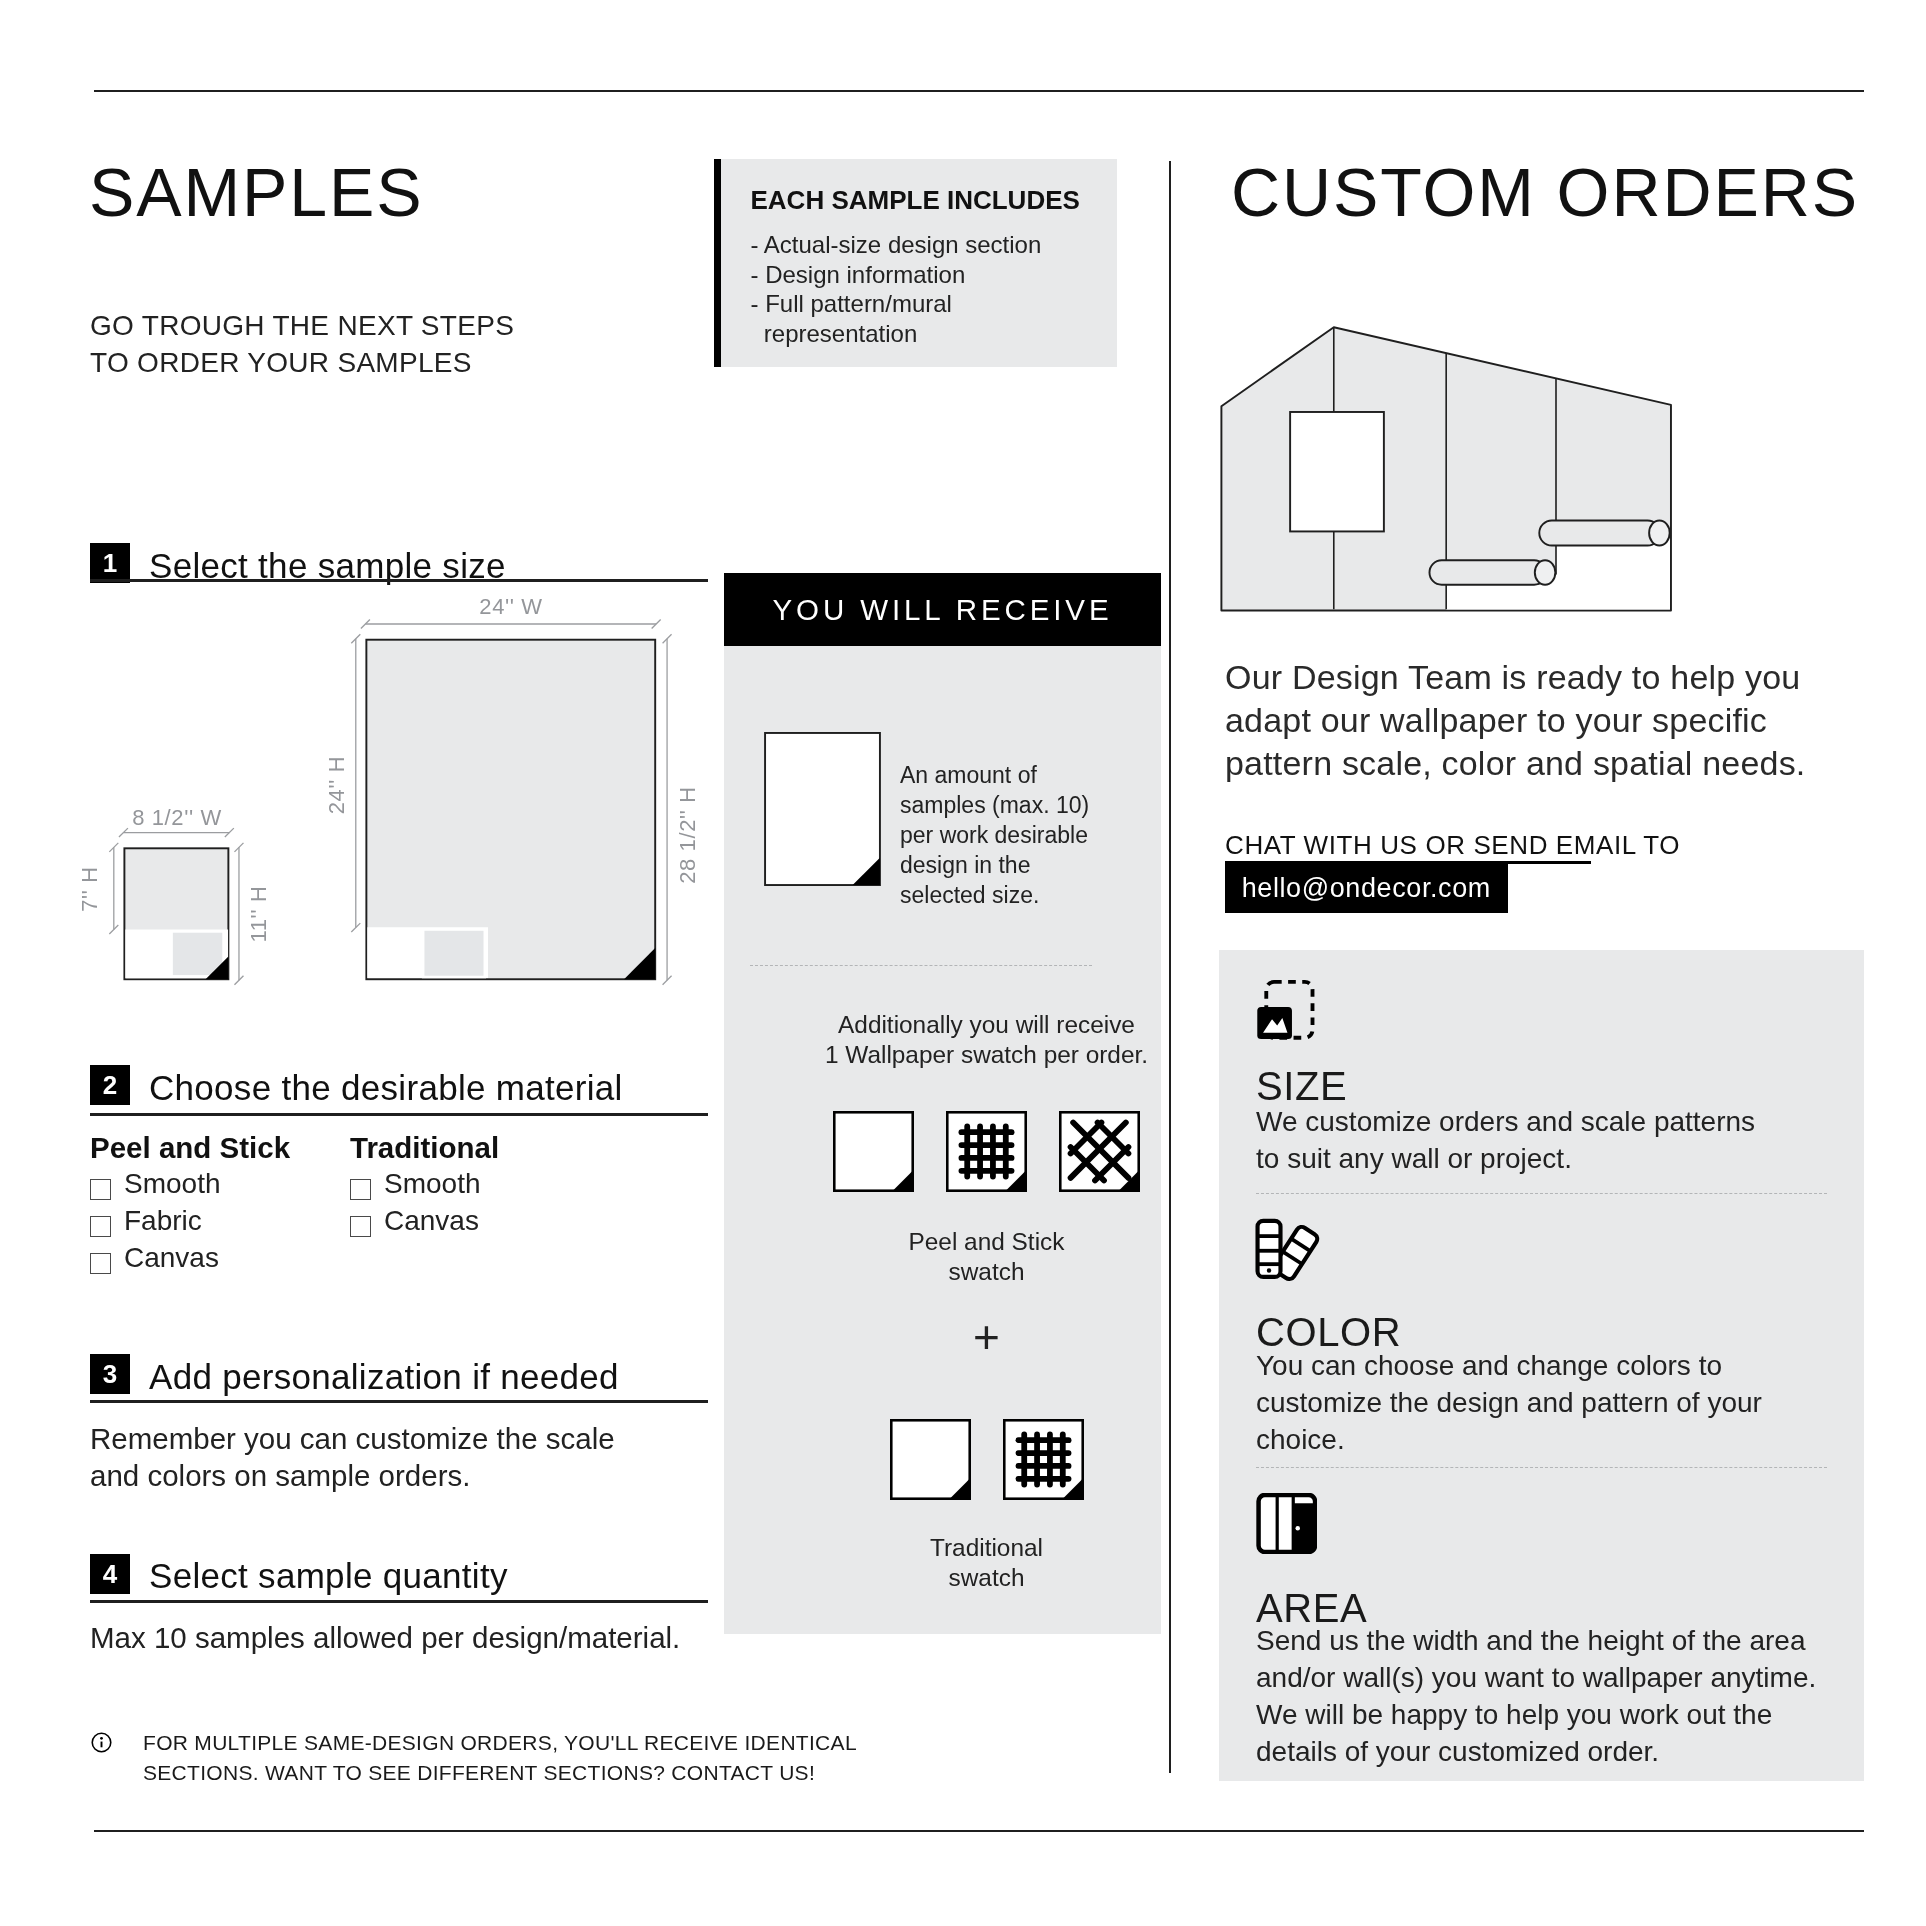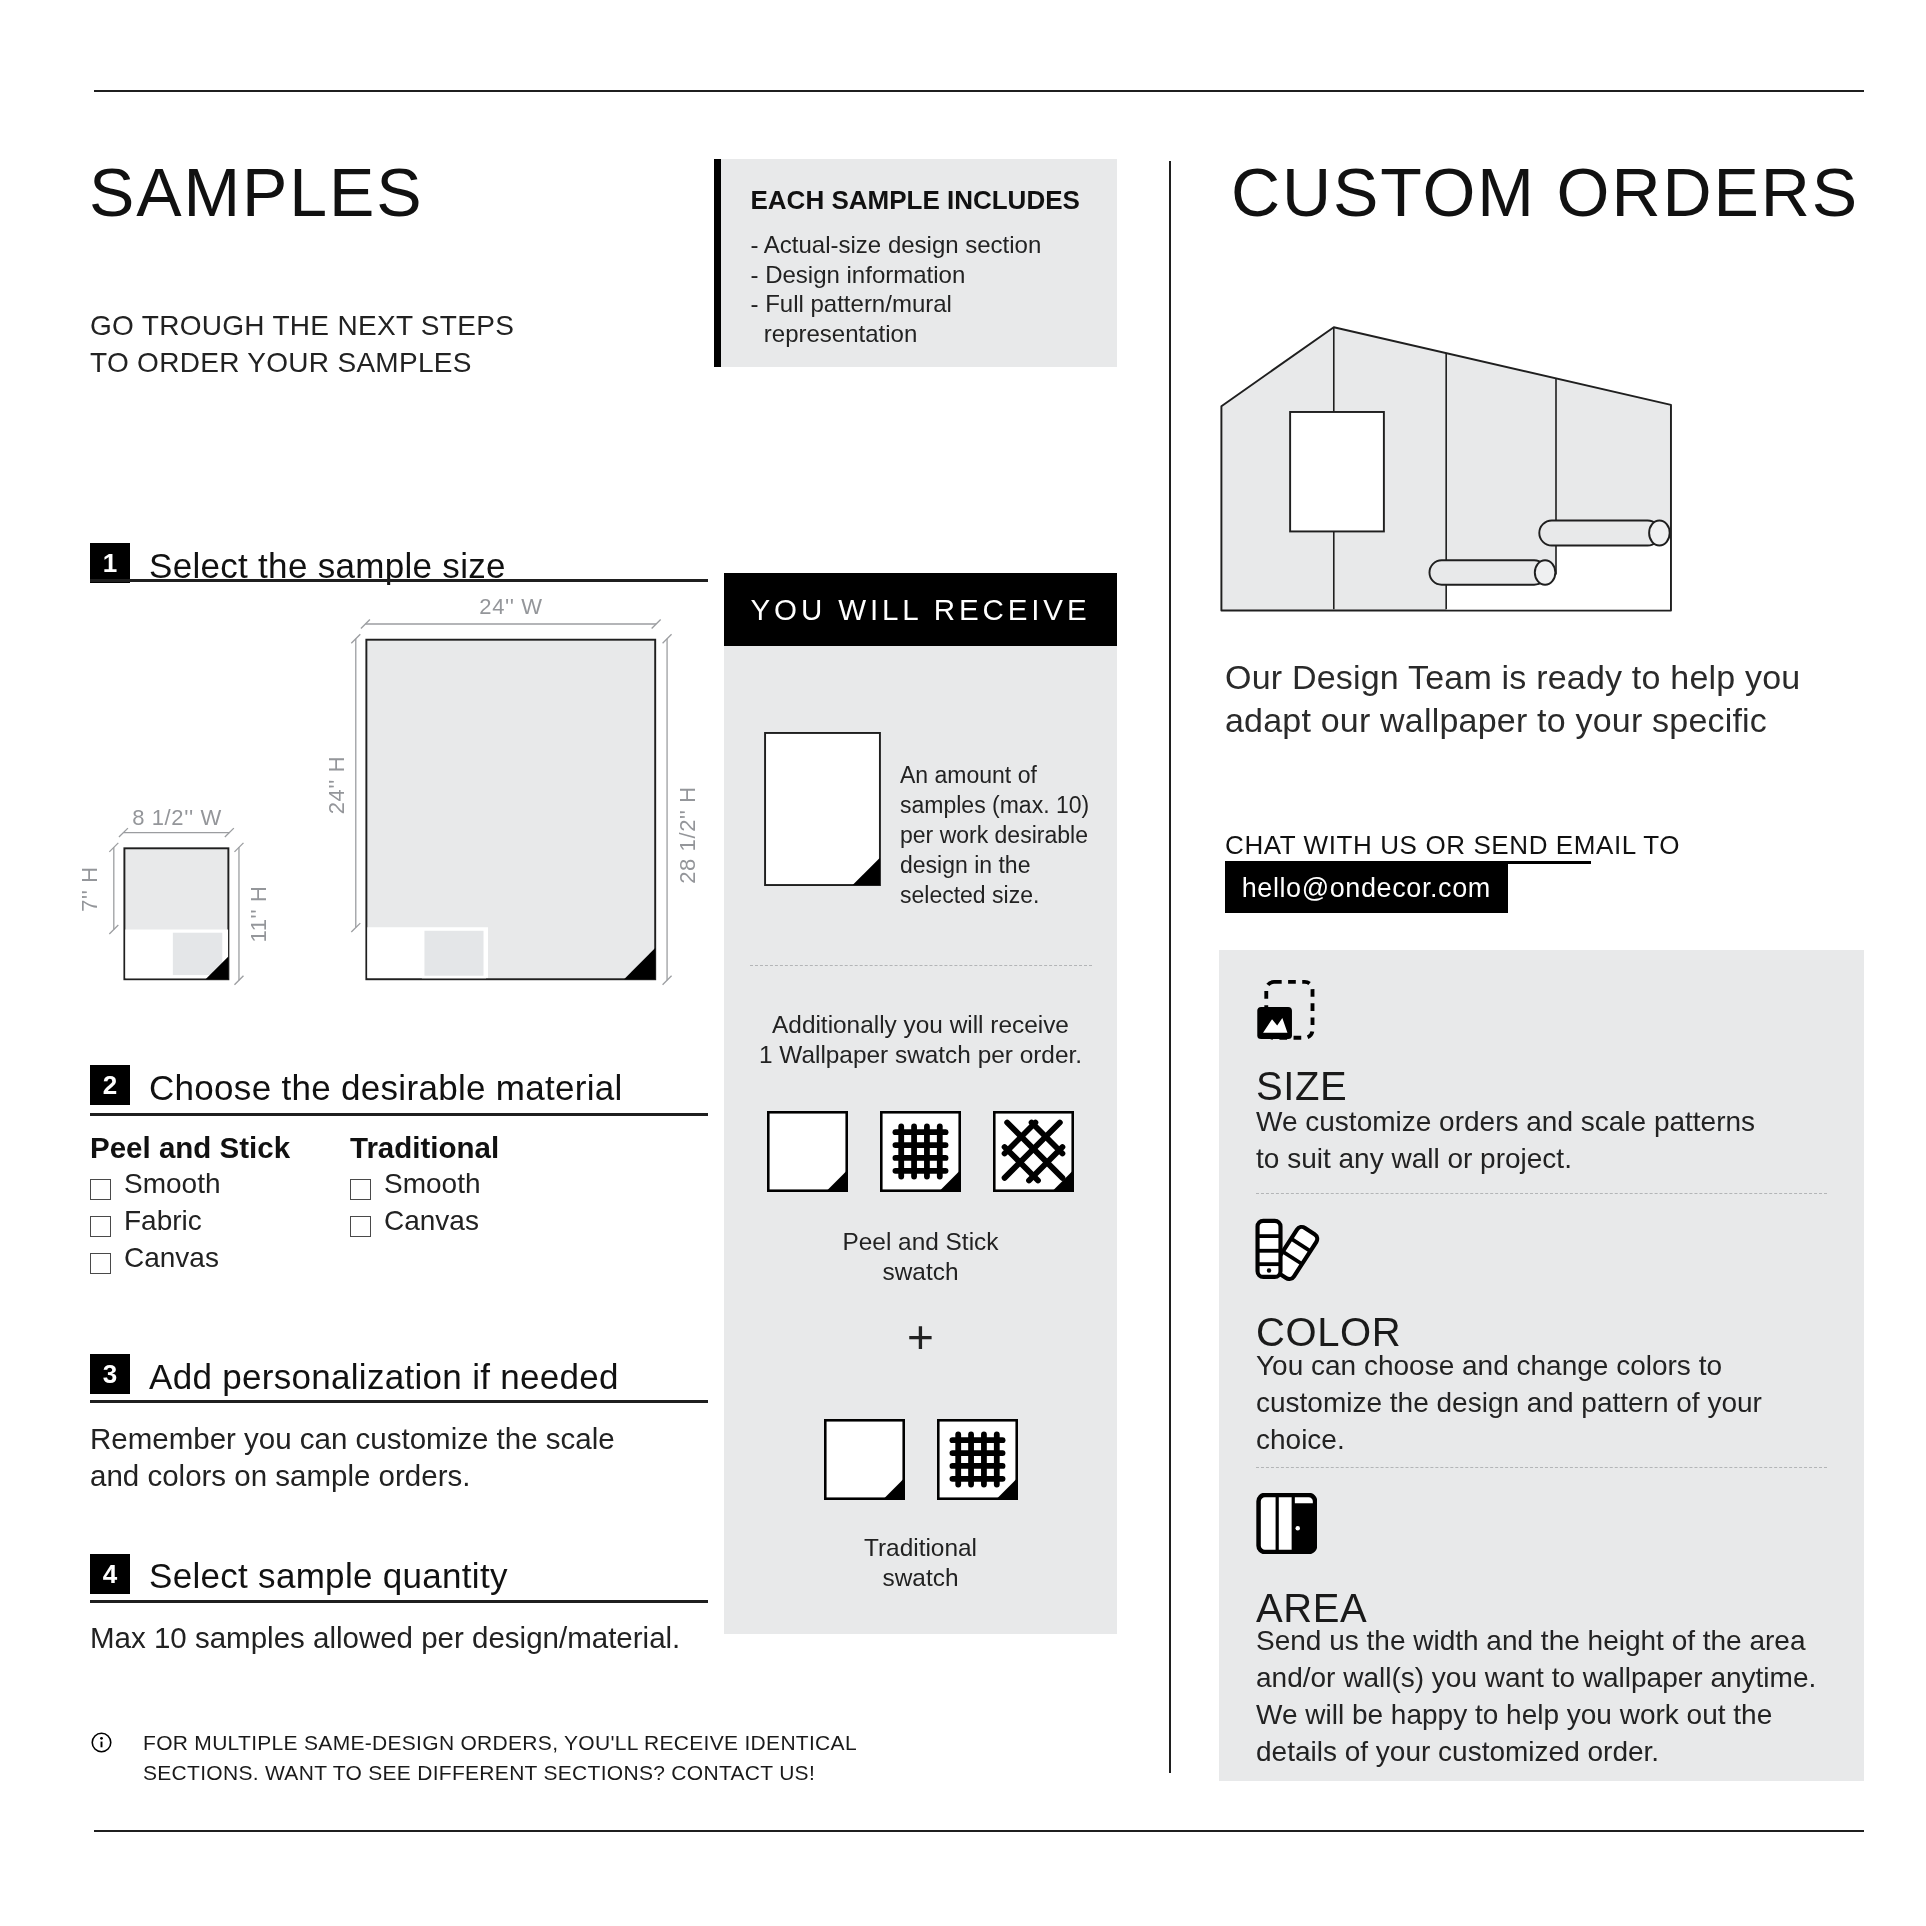--- a/index.html
+++ b/index.html
@@ -173,21 +173,21 @@
   <svg class="abs" style="left:90px;top:1731px;" width="23" height="23" viewBox="0 0 36 36">
     <circle cx="18" cy="18" r="14.5" fill="none" stroke="#000" stroke-width="2.5"></circle>
     <circle cx="18" cy="11.5" r="2.2" fill="#000"></circle>
     <line x1="18" y1="16.5" x2="18" y2="25.5" stroke="#000" stroke-width="3"></line>
   </svg>
   <div class="abs footnote" style="left:119px;top:1728px;margin-left:24px;">
       <div>FOR MULTIPLE SAME-DESIGN ORDERS, YOU'LL RECEIVE IDENTICAL</div>
       <div>SECTIONS. WANT TO SEE DIFFERENT SECTIONS? CONTACT US!</div>
     </div>
 
-  <div class="panel" style="left:724px;top:573px;width:393px;height:1061px;">
+  <div class="panel" style="left:724px;top:573px;width:393px;height:1061px;padding-left:44px;">
     <div class="banner">YOU WILL RECEIVE</div>
 
     <svg class="abs" style="left:40px;top:159px;" width="117" height="154" viewBox="0 0 182 240">
       <rect x="1.5" y="1.5" width="179" height="237" fill="#ffffff" stroke="#1f1f1f" stroke-width="3"></rect>
       <path d="M 180.5,238.5 L 180.5,196 L 138,238.5 Z" fill="#000"></path>
     </svg>
     <div class="amount" style="left:176px;top:187px;">
         <div>An amount of</div>
         <div>samples (max. 10)</div>
         <div>per work desirable</div>
@@ -282,20 +282,21 @@
     <rect x="326" y="368" width="182" height="38" rx="19" fill="#e8e9ea" stroke="#1f1f1f" stroke-width="3"></rect>
     <ellipse cx="506" cy="387" rx="16" ry="19" fill="#eff0f1" stroke="#1f1f1f" stroke-width="3"></ellipse>
 
     <rect x="497" y="306" width="188" height="39" rx="19.5" fill="#e8e9ea" stroke="#1f1f1f" stroke-width="3"></rect>
     <ellipse cx="684" cy="325.5" rx="16" ry="19.5" fill="#eff0f1" stroke="#1f1f1f" stroke-width="3"></ellipse>
   </svg>
 
   <div class="abs body-lines" style="left:1225px;top:656px;">
       <div>Our Design Team is ready to help you</div>
       <div>adapt our wallpaper to your specific</div>
+      <div>pattern scale, color and spatial needs.</div>
     </div>
 
   <div class="abs chat" style="left:1225px;top:830px;">CHAT WITH US OR SEND EMAIL TO</div>
   <div class="chat-line" style="left:1225px;top:861px;"></div>
   <div class="email-badge" style="left:1225px;top:864px;">hello@ondecor.com</div>
 
   <div class="panel" style="left:1219px;top:950px;width:645px;height:831px;">
 
     <svg class="abs" style="left:37px;top:29.5px;" width="61" height="61" viewBox="0 0 95 95">
       <rect x="16" y="3" width="72" height="87" rx="12" fill="none" stroke="#000" stroke-width="6" stroke-dasharray="12 10"></rect>

